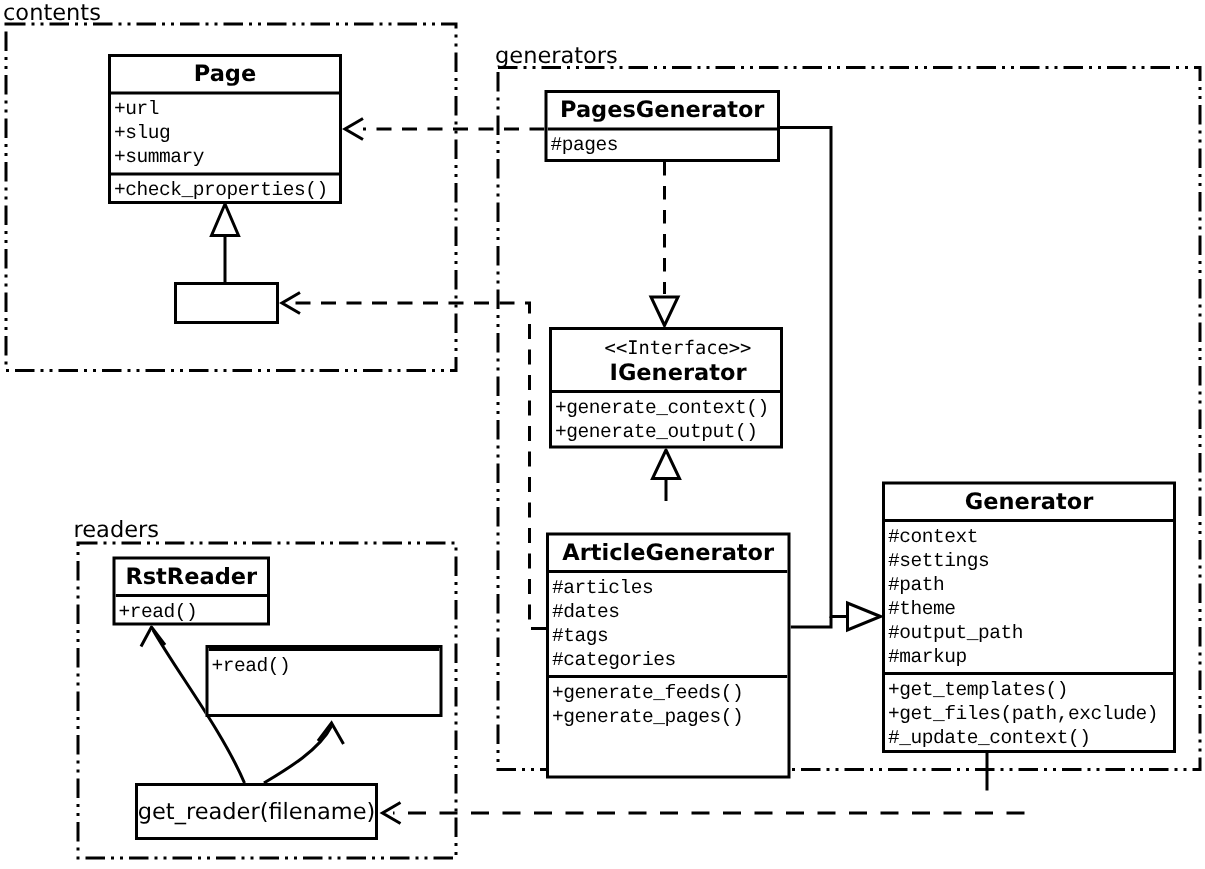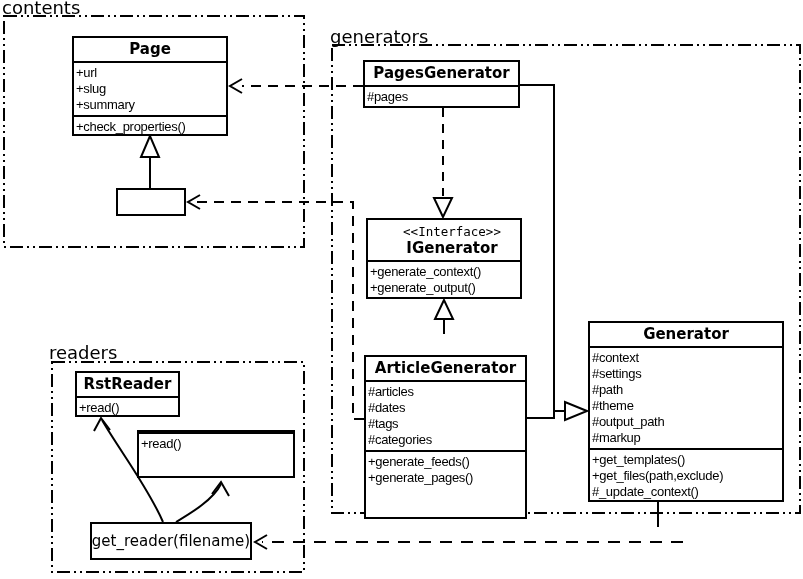--- a/index.html
+++ b/index.html
@@ -1,23 +1,23 @@
 <!DOCTYPE html>
 <html><head>
 <meta charset="utf-8">
 <style>
   html,body{margin:0;padding:0;background:#ffffff;}
   #canvas{position:relative;width:803px;height:579px;background:#ffffff;
           font-family:"DejaVu Sans",sans-serif;color:#000;overflow:hidden;}
   #edges{position:absolute;left:0;top:0;z-index:1;}
-  .pkg-label{position:absolute;z-index:3;font-size:18px;line-height:16px;background:transparent;}
+  .pkg-label{position:absolute;z-index:3;font-size:15px;line-height:16px;background:transparent;}
   .uml{position:absolute;z-index:2;background:#ffffff;border:2px solid #000;box-sizing:border-box;overflow:hidden;}
   .uml .title{font-weight:bold;font-size:15px;line-height:19px;text-align:center;padding:2px 1px;white-space:nowrap;}
   .uml .stereo{font-family:"DejaVu Sans Mono",monospace;font-weight:normal;font-size:12.5px;line-height:15px;text-align:center;white-space:nowrap;}
-  .cmp{border-top:2px solid #000;padding:2px 2px;font-family:Liberation Sans, sans-serif;
+  .cmp{border-top:2px solid #000;padding:2px 2px;font-family:Liberation Mono, monospace;
        font-size:13px;letter-spacing:-0.3px;line-height:16px;white-space:nowrap;}
   .member{display:block;height:16px;}
   .plainbox{display:flex;align-items:center;justify-content:center;font-size:15px;white-space:nowrap;}
 </style>
 </head>
 <body>
 
 <div id="canvas">
 
   <svg id="edges" width="803" height="579" viewBox="0 0 803 579">

